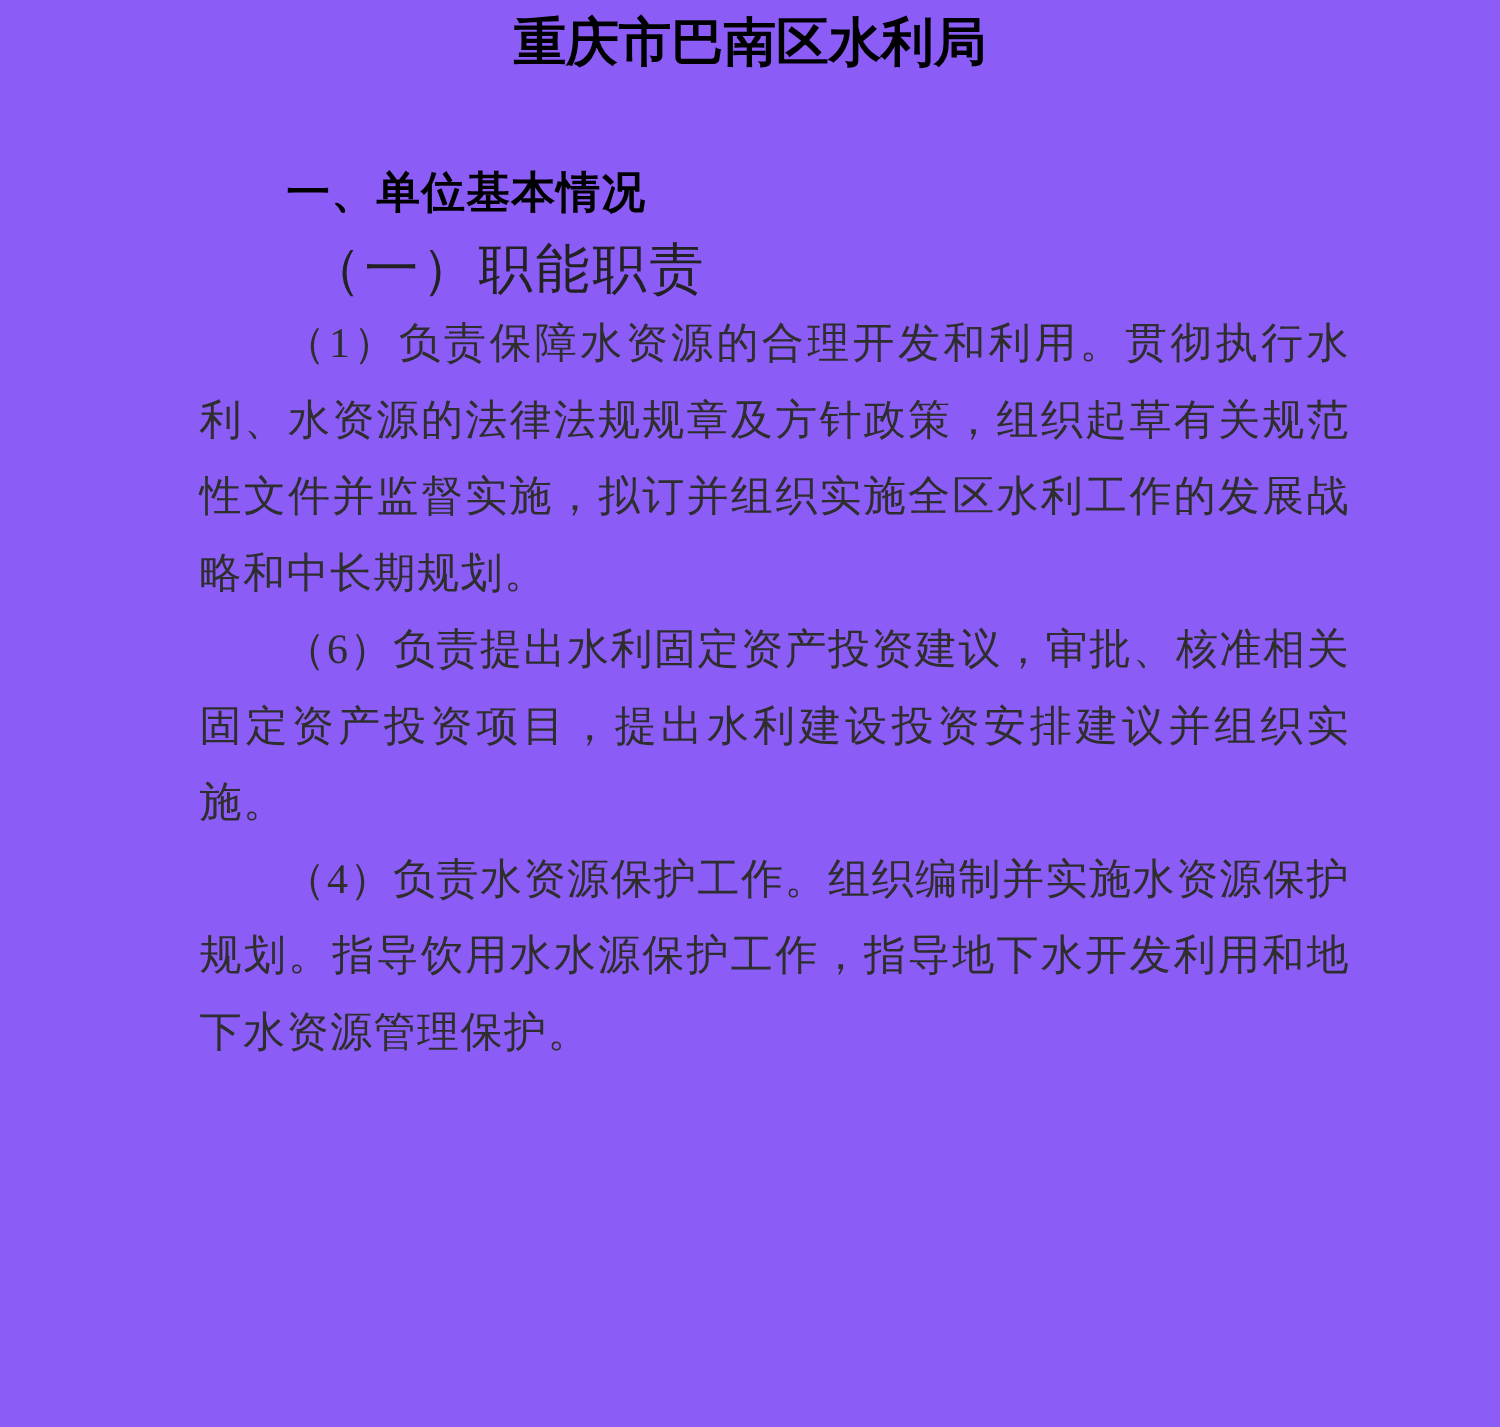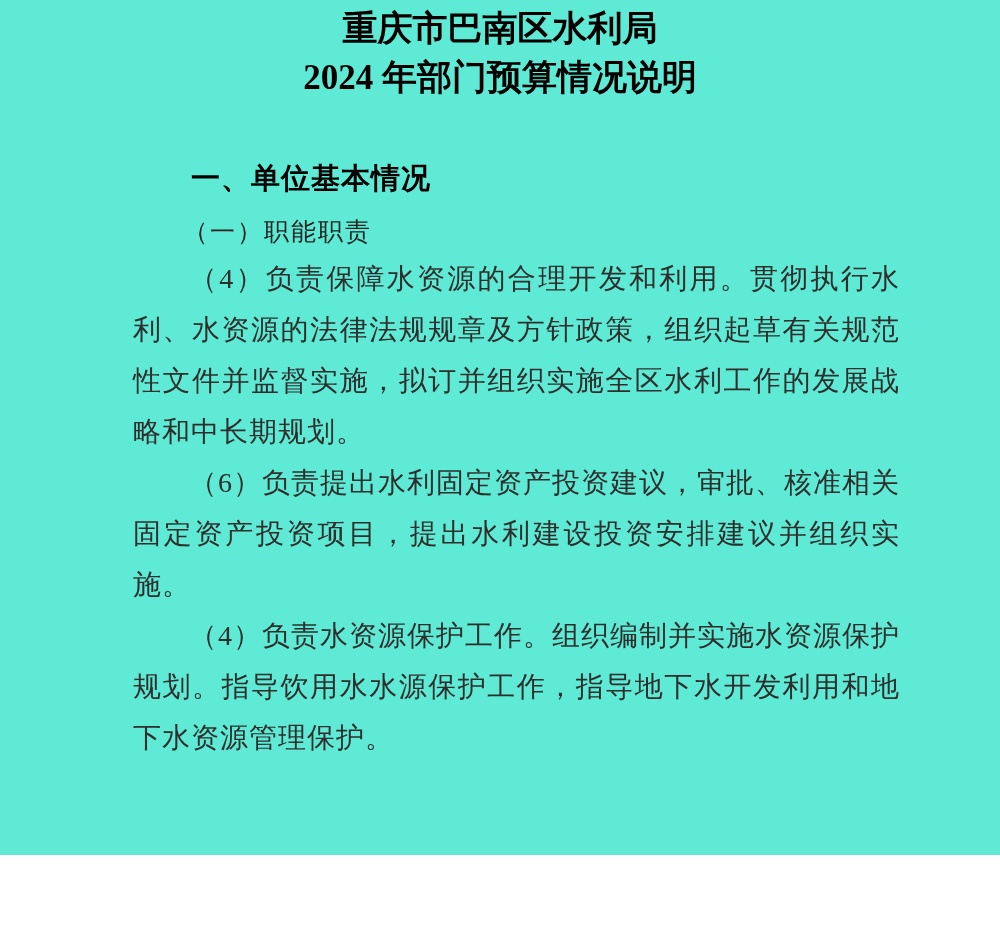--- a/index.html
+++ b/index.html
@@ -3,22 +3,22 @@
 <meta charset="utf-8">
 <style>
   html, body {
     margin: 0;
     padding: 0;
     background: #ffffff;
   }
   .page {
     position: relative;
     width: 1000px;
-    height: 855px;
-    background: #5eead4;
+    height: 951px;
+    background: #8b5cf6;
     overflow: hidden;
     color: #1b1b1b;
   }
   .doc-title {
     margin: 0;
     padding-top: 4px;
     text-align: center;
     font-family: "Liberation Serif", "DejaVu Serif", serif;
     font-weight: bold;
     font-size: 35px;
@@ -34,23 +34,23 @@
     font-family: "Liberation Sans", "DejaVu Sans", sans-serif;
     font-weight: bold;
     font-size: 29px;
     line-height: 38px;
     text-indent: 2em;
     color: #000000;
     letter-spacing: 1px;
   }
   .sub-heading {
     margin: 7px 0 0 0;
-    font-family: Liberation Sans, sans-serif;
+    font-family: Liberation Mono, monospace;
     font-weight: normal;
-    font-size: 25px;
+    font-size: 36px;
     line-height: 44px;
     text-indent: 2em;
     letter-spacing: 2px;
     color: #222222;
   }
   .body-para {
     margin: 0;
     font-family: "Liberation Serif", "DejaVu Serif", serif;
     font-weight: normal;
     font-size: 28px;
@@ -62,30 +62,29 @@
     color: #2e2e2e;
   }
 </style>
 </head>
 <body>
 
 <div class="page">
 
   <h1 class="doc-title">
     <span class="title-line">重庆市巴南区水利局</span>
-    <span class="title-line">2024 年部门预算情况说明</span>
   </h1>
 
   <div class="content">
 
     <h2 class="section-heading">一、单位基本情况</h2>
 
     <h3 class="sub-heading">（一）职能职责</h3>
 
-    <p class="body-para">（4）负责保障水资源的合理开发和利用。贯彻执行水利、水资源的法律法规规章及方针政策，组织起草有关规范性文件并监督实施，拟订并组织实施全区水利工作的发展战略和中长期规划。</p>
+    <p class="body-para">（1）负责保障水资源的合理开发和利用。贯彻执行水利、水资源的法律法规规章及方针政策，组织起草有关规范性文件并监督实施，拟订并组织实施全区水利工作的发展战略和中长期规划。</p>
 
 
     <p class="body-para">（6）负责提出水利固定资产投资建议，审批、核准相关固定资产投资项目，提出水利建设投资安排建议并组织实施。</p>
 
     <p class="body-para">（4）负责水资源保护工作。组织编制并实施水资源保护规划。指导饮用水水源保护工作，指导地下水开发利用和地下水资源管理保护。</p>
 
   </div>
 
 </div>
 

